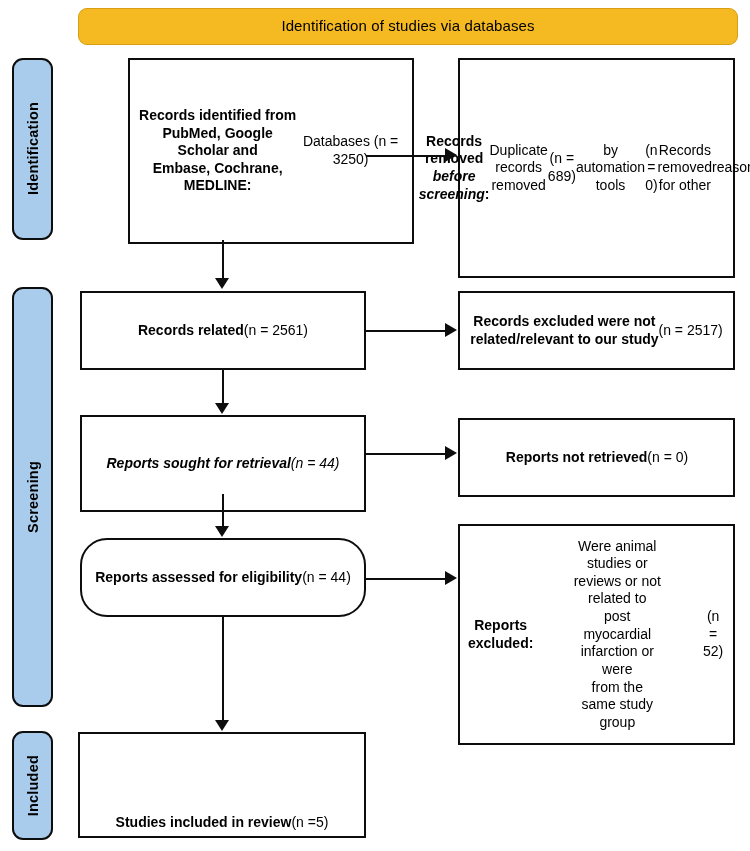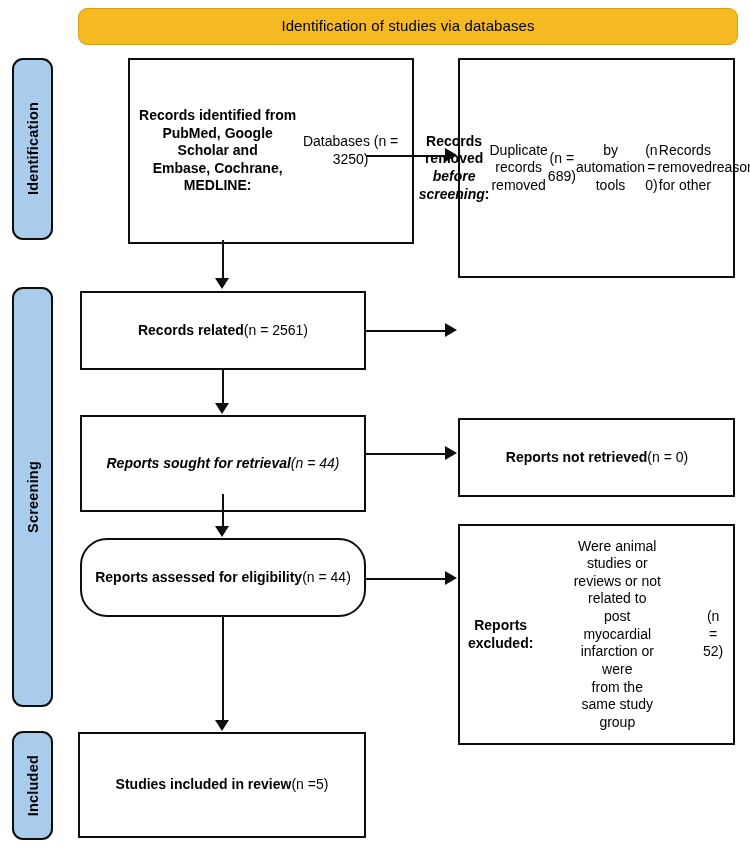--- a/index.html
+++ b/index.html
@@ -93,21 +93,21 @@
   .box .line.spacer { height: 13px; }
 
   
   .hdr-italic { font-style: italic; font-weight: bold; }
 
   
   #box-identified       { left: 80px; top: 58px;  width: 286px; height: 186px; margin-left: 48px; }
   #box-screened         { left: 80px; top: 291px; width: 286px; height: 79px; }
   #box-sought           { left: 80px; top: 415px; width: 286px; height: 97px; font-style: italic; }
   #box-assessed         { left: 80px; top: 538px; width: 286px; height: 79px; border-radius: 27px; }
-  #box-included         { left: 78px; top: 732px; width: 288px; height: 106px; }
+  #box-included         { left: 78px; top: 732px; width: 288px; height: 106px; align-items: flex-end; }
 
   
   #box-removed          { left: 458px; top: 58px;  width: 277px; height: 220px; }
   #box-excluded-records { left: 458px; top: 291px; width: 277px; height: 79px; }
   #box-not-retrieved    { left: 458px; top: 418px; width: 277px; height: 79px; padding-left: 9px; }
   #box-reports-excluded { left: 458px; top: 524px; width: 277px; height: 221px; gap: 20px; }
 
   
   .conn {
     position: absolute;
@@ -192,20 +192,25 @@
     <div class="line reg">Records removed for other</div>
     <div class="line reg">reasons</div>
     <div class="line reg">(n = 0)</div>
   </div>
 
   <div class="box" id="box-screened">
     <div class="line b">Records related</div>
     <div class="line reg">(n = 2561)</div>
   </div>
 
+  <div class="box" id="box-excluded-records">
+    <div class="line b">Records excluded were not
+related/relevant to our study</div>
+    <div class="line reg">(n = 2517)</div>
+  </div>
 
   <div class="box" id="box-sought">
     <div class="line b">Reports sought for retrieval</div>
     <div class="line reg">(n = 44)</div>
   </div>
 
   <div class="box" id="box-not-retrieved">
     <div class="line b">Reports not retrieved</div>
     <div class="line reg">(n = 0)</div>
   </div>

